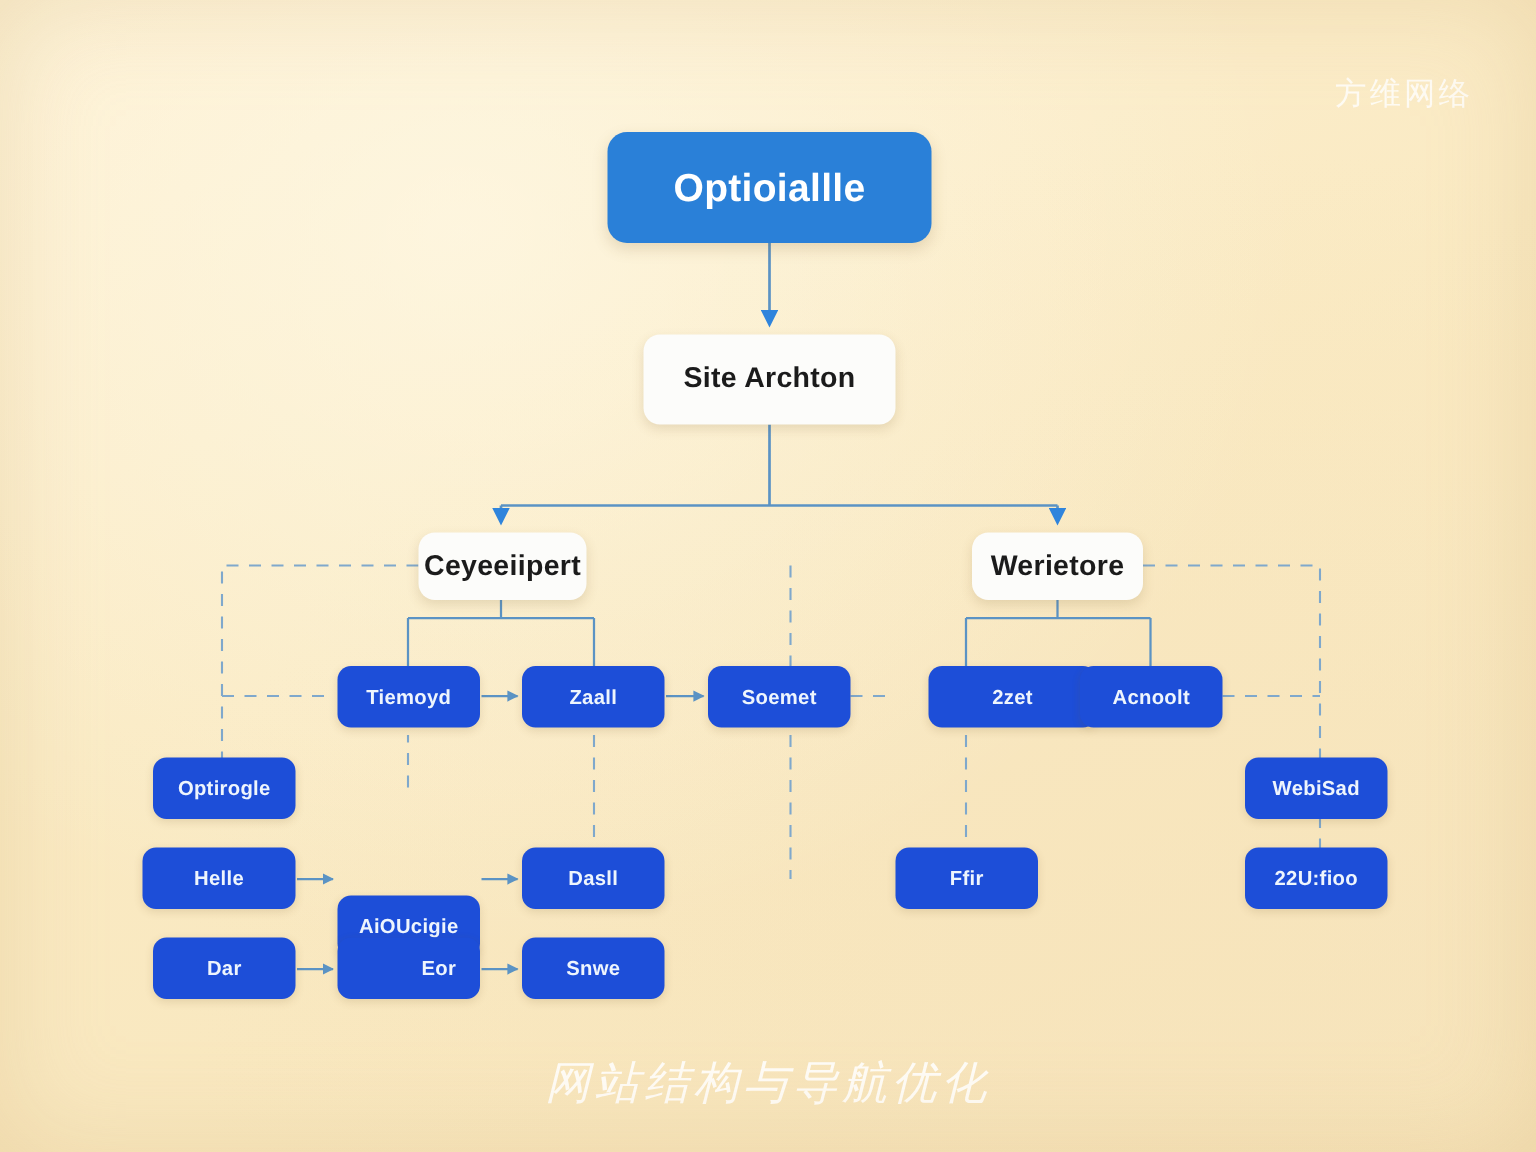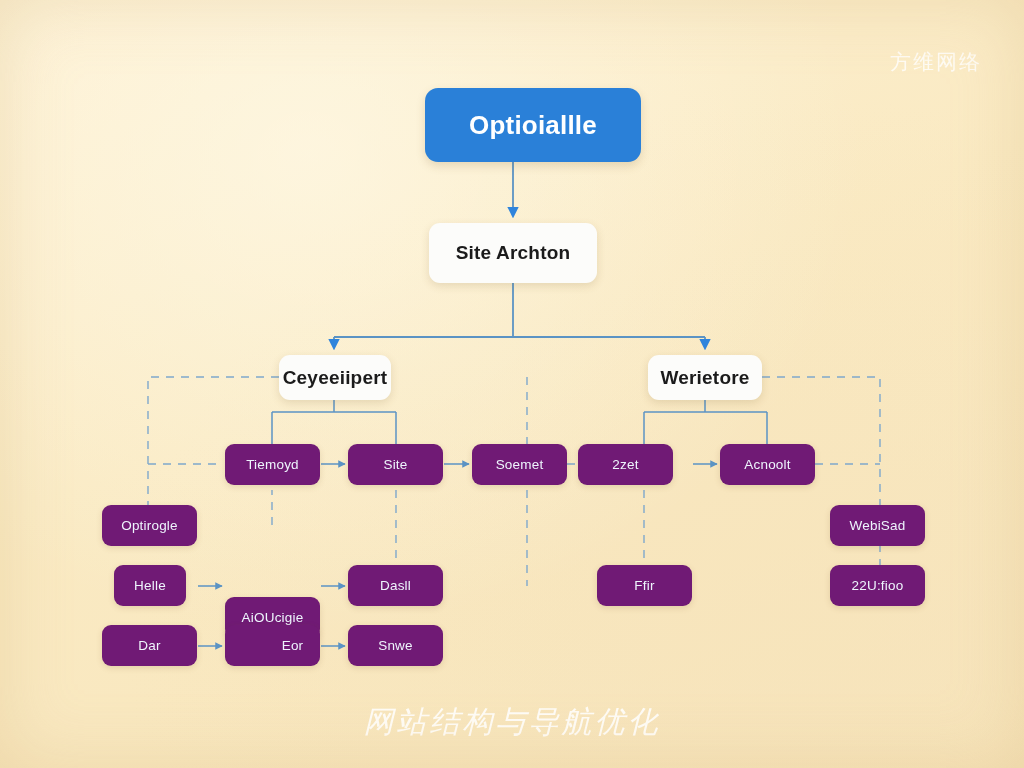--- a/index.html
+++ b/index.html
@@ -60,24 +60,24 @@
   }
   .node-white {
     background: #fcfcfa;
     color: #1b1b1b;
     font-size: 19px;
     font-weight: bold;
     border-radius: 11px;
     box-shadow: 0 3px 8px rgba(120,90,40,0.16);
   }
   .node-blue {
-    background: #701a75;
+    background: #1d4ed8;
     color: #eef5fd;
     font-size: 13.5px;
-    font-weight: normal;
+    font-weight: bold;
     border-radius: 9px;
     box-shadow: 0 2px 6px rgba(120,90,40,0.16);
     justify-content: center;
   }
 
   #watermark {
     position: absolute;
     right: 42px;
     top: 48px;
     color: rgba(255,255,255,0.80);
@@ -166,65 +166,65 @@
       <path d="M 272 525 L 272 490"></path>
 
       <path d="M 644 490 L 644 565"></path>
 
       <path d="M 762 377 L 880 377 L 880 586 L 925 586"></path>
       <path d="M 815 464 L 880 464"></path>
       <path d="M 880 525 L 925 525"></path>
     </g>
   </svg>
 
-  <div class="node node-root" style="left:405px; top:88px; width:216px; height:74px;margin-left:20px;">
+  <div class="node node-root" style="left:405px; top:88px; width:216px; height:74px;">
     <span>Optioiallle</span>
   </div>
 
   <div class="node node-white" style="left:429px; top:223px; width:168px; height:60px;">
     <span>Site Archton</span>
   </div>
 
   <div class="node node-white" style="left:279px; top:355px; width:112px; height:45px;">
     <span>Ceyeeiipert</span>
   </div>
 
   <div class="node node-white" style="left:648px; top:355px; width:114px; height:45px;">
     <span>Werietore</span>
   </div>
 
   <div class="node node-blue" style="left:225px; top:444px; width:95px; height:41px;">
     <span>Tiemoyd</span>
   </div>
 
   <div class="node node-blue" style="left:348px; top:444px; width:95px; height:41px;">
-    <span>Site</span>
+    <span>Zaall</span>
   </div>
 
   <div class="node node-blue" style="left:472px; top:444px; width:95px; height:41px;">
     <span>Soemet</span>
   </div>
 
-  <div class="node node-blue" style="left:578px; top:444px; width:95px; height:41px;">
+  <div class="node node-blue" style="left:619px; top:444px; width:112px; height:41px;">
     <span>2zet</span>
   </div>
 
   <div class="node node-blue" style="left:720px; top:444px; width:95px; height:41px;">
     <span>Acnoolt</span>
   </div>
 
   <div class="node node-blue" style="left:102px; top:505px; width:95px; height:41px;">
     <span>Optirogle</span>
   </div>
 
   <div class="node node-blue" style="left:830px; top:505px; width:95px; height:41px;">
     <span>WebiSad</span>
   </div>
 
-  <div class="node node-blue" style="left:114px; top:565px; width:72px; height:41px;">
+  <div class="node node-blue" style="left:95px; top:565px; width:102px; height:41px;">
     <span>Helle</span>
   </div>
 
   <div class="node node-blue" style="left:225px; top:565px; width:95px; height:41px;margin-top:32px;">
     <span>AiOUcigie</span>
   </div>
 
   <div class="node node-blue" style="left:348px; top:565px; width:95px; height:41px;">
     <span>Dasll</span>
   </div>

